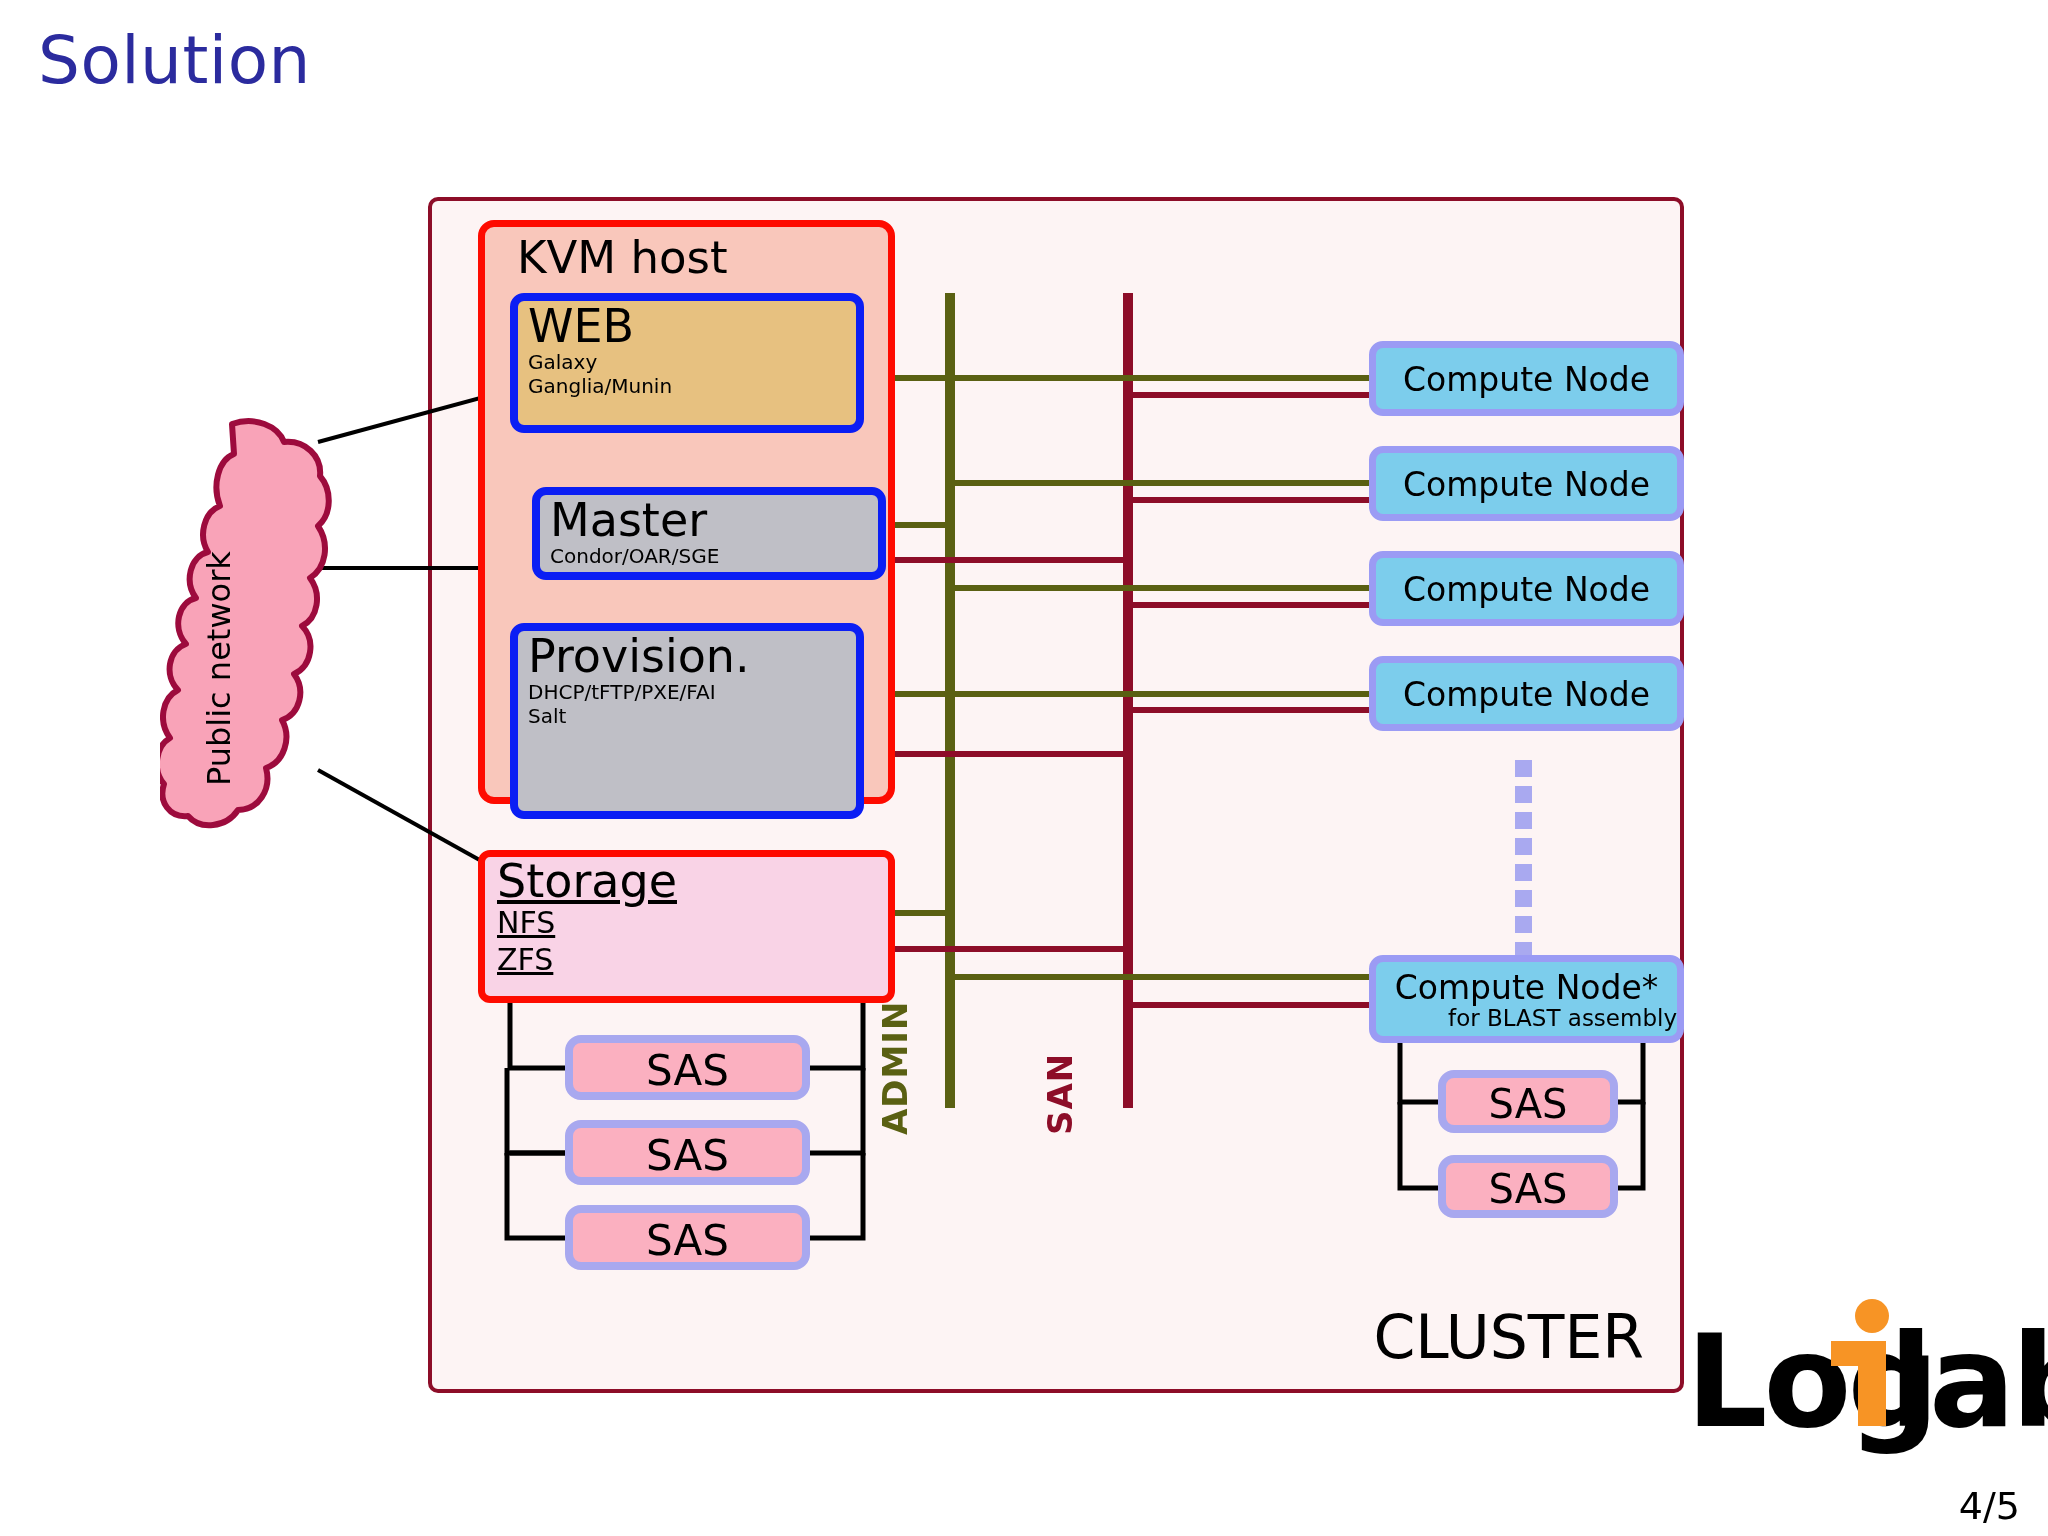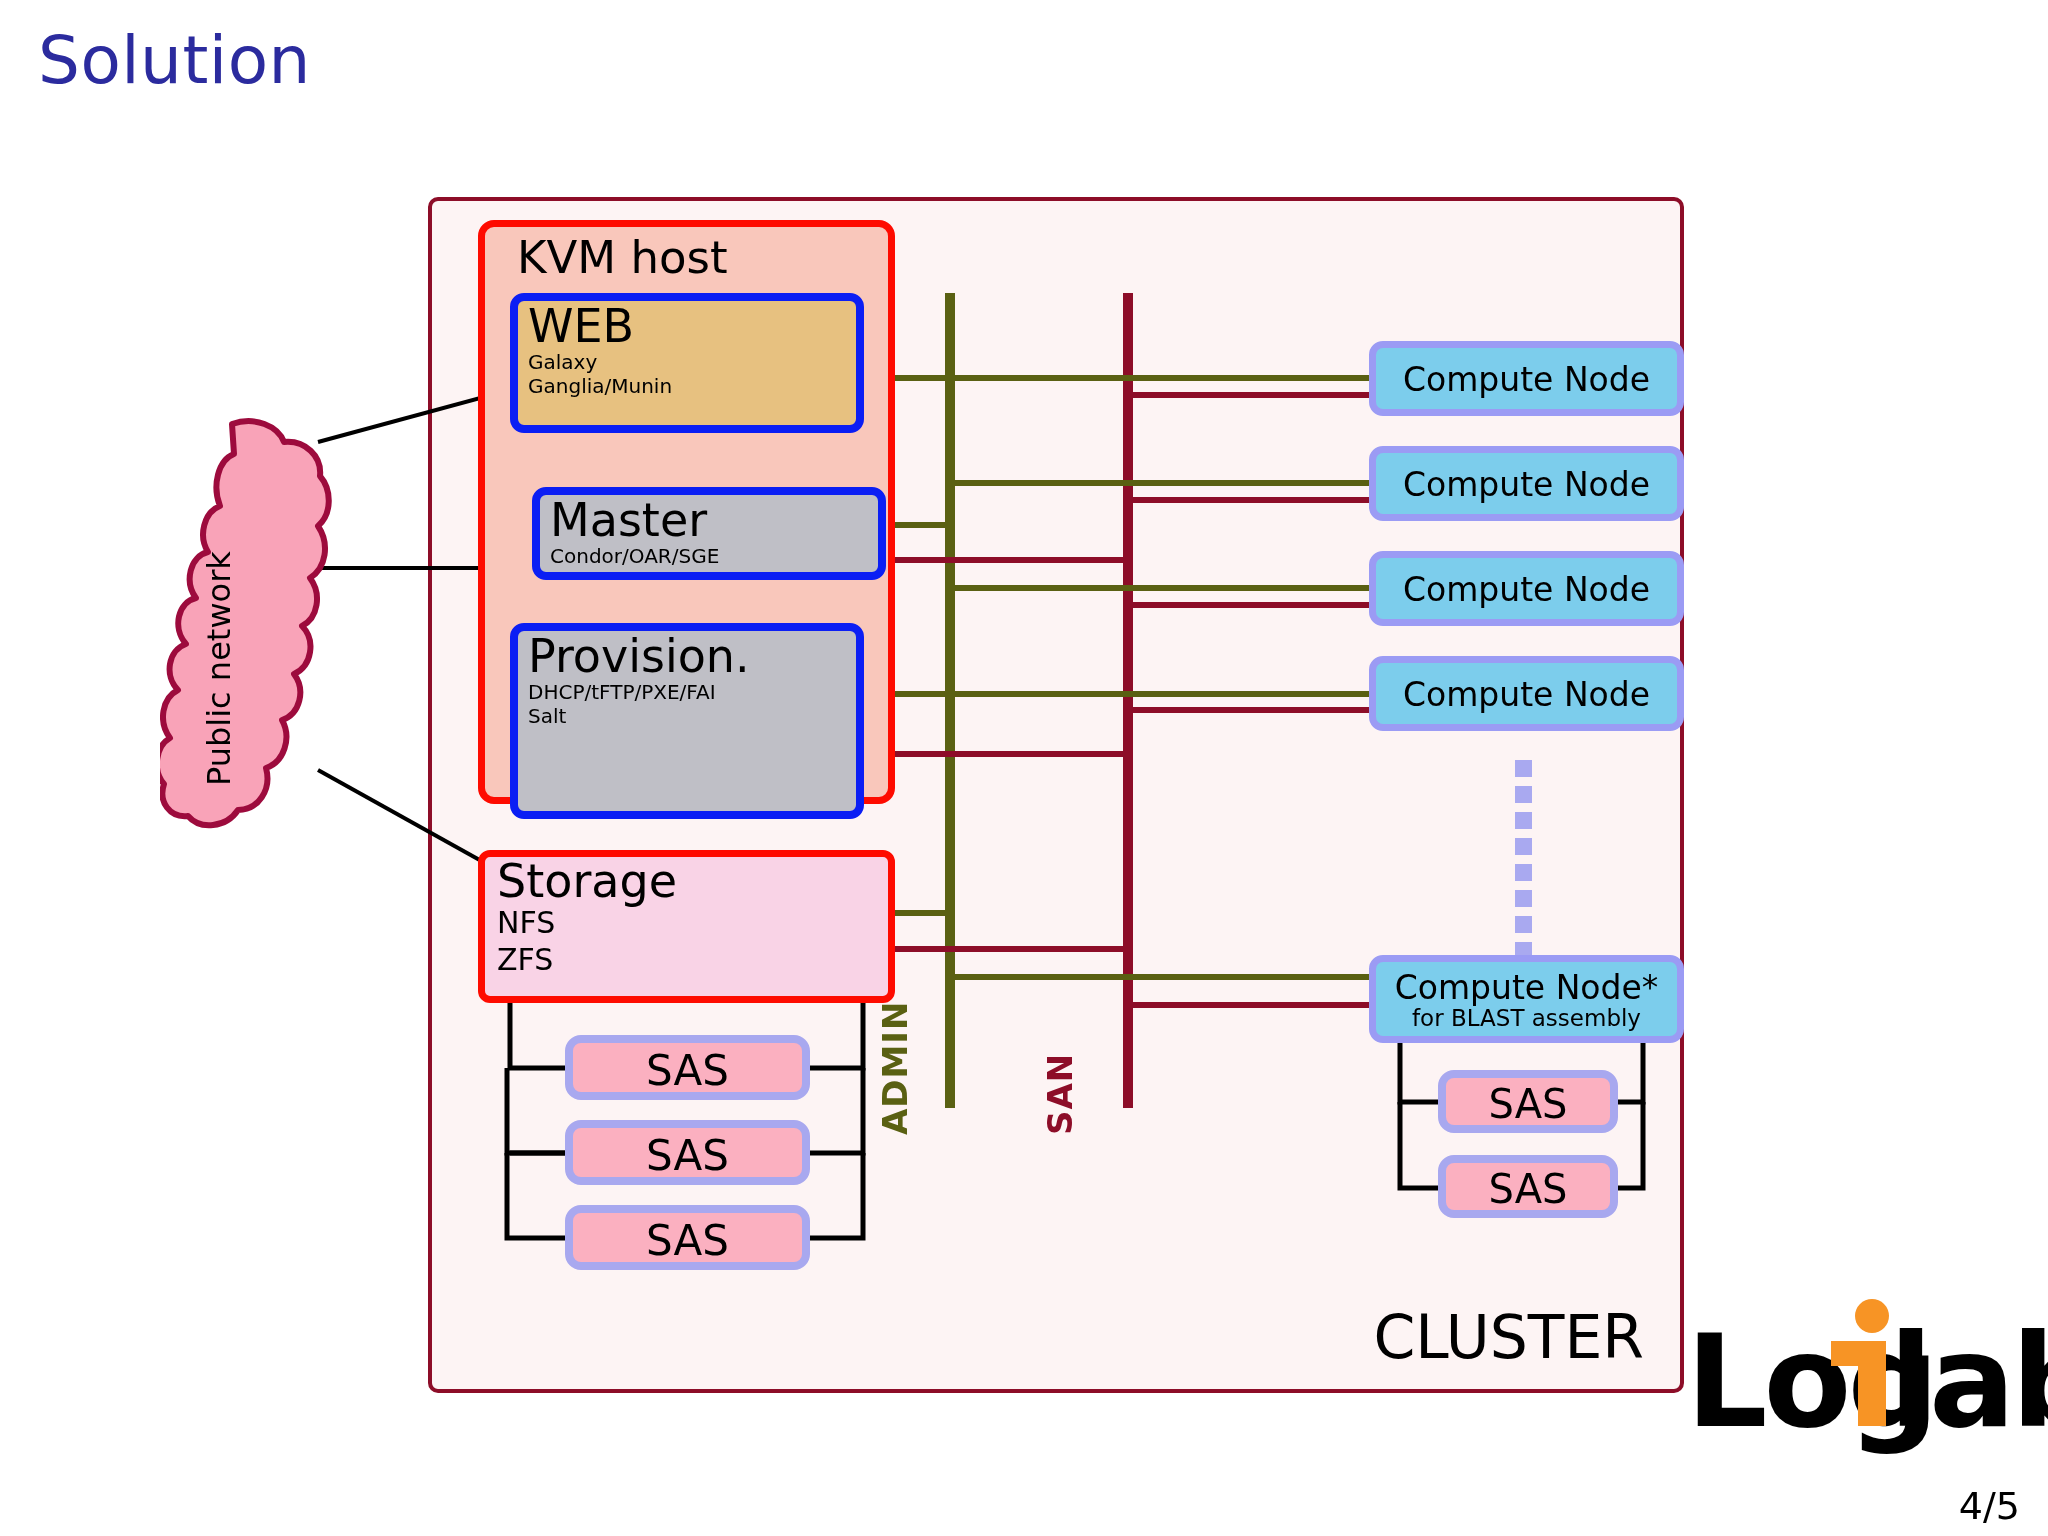--- a/index.html
+++ b/index.html
@@ -101,37 +101,38 @@
     left: 478px;
     top: 850px;
     width: 417px;
     height: 153px;
     background: #f9d3e6;
     border: 7px solid #fe0b00;
     border-radius: 12px;
     box-sizing: border-box;
     padding: 0px 12px;
     overflow: hidden;
+    text-decoration: underline;
   }
   #storage-title { font-size: 46px; line-height: 1.05; color: #000; }
   .storage-sub   { font-size: 30px; line-height: 1.22; color: #000; }
 
   
   .compute-node {
     position: absolute;
     width: 315px;
     background: #7ccdec;
     border: 7px solid #9b9bf4;
     border-radius: 14px;
     box-sizing: border-box;
     text-align: center;
     color: #000;
   }
   .cn-title { font-size: 33px; line-height: 1.1; white-space: nowrap; }
-  .cn-sub   { font-size: 23px; line-height: 1.05; white-space: nowrap; }
+  .cn-sub   { font-size: 23px; line-height: 1.05; white-space: nowrap; text-align: right; }
 
   #cn-1 { left: 1369px; top: 341px; height: 75px; padding-top: 14px; }
   #cn-2 { left: 1369px; top: 446px; height: 75px; padding-top: 14px; }
   #cn-3 { left: 1369px; top: 551px; height: 75px; padding-top: 14px; }
   #cn-4 { left: 1369px; top: 656px; height: 75px; padding-top: 14px; }
   #cn-blast { left: 1369px; top: 955px; height: 88px; padding-top: 8px; }
 
   
   #node-ellipsis {
     position: absolute;

